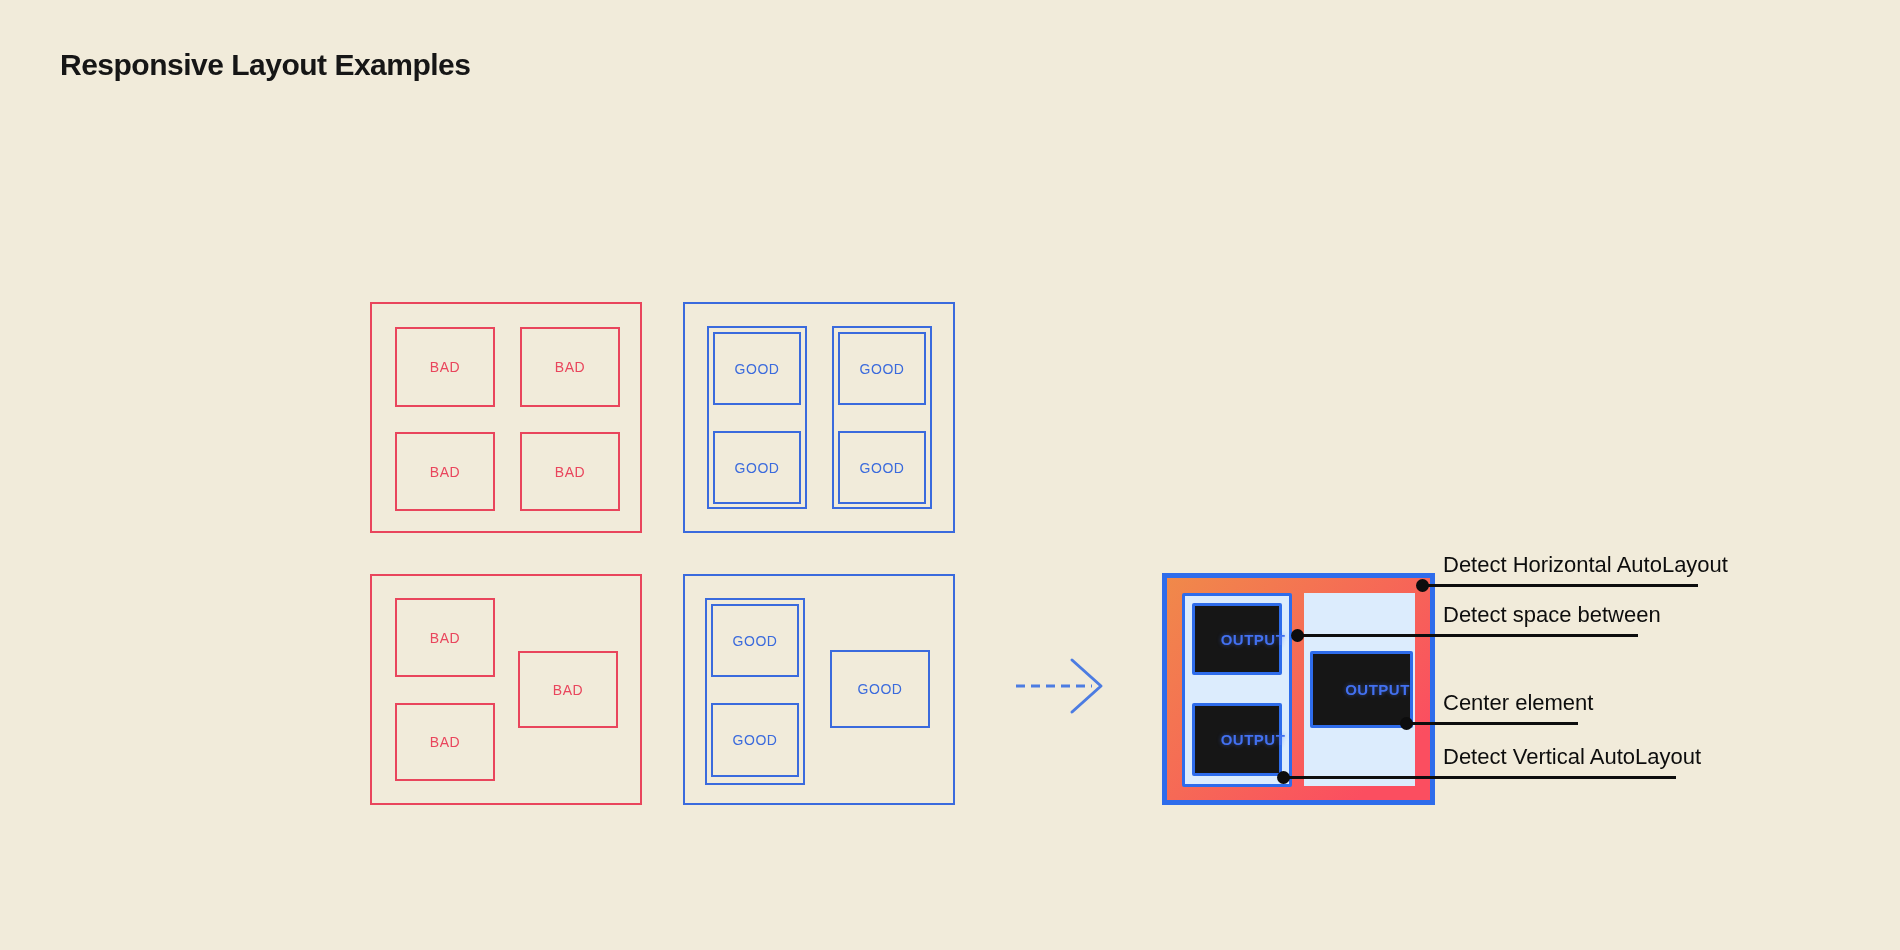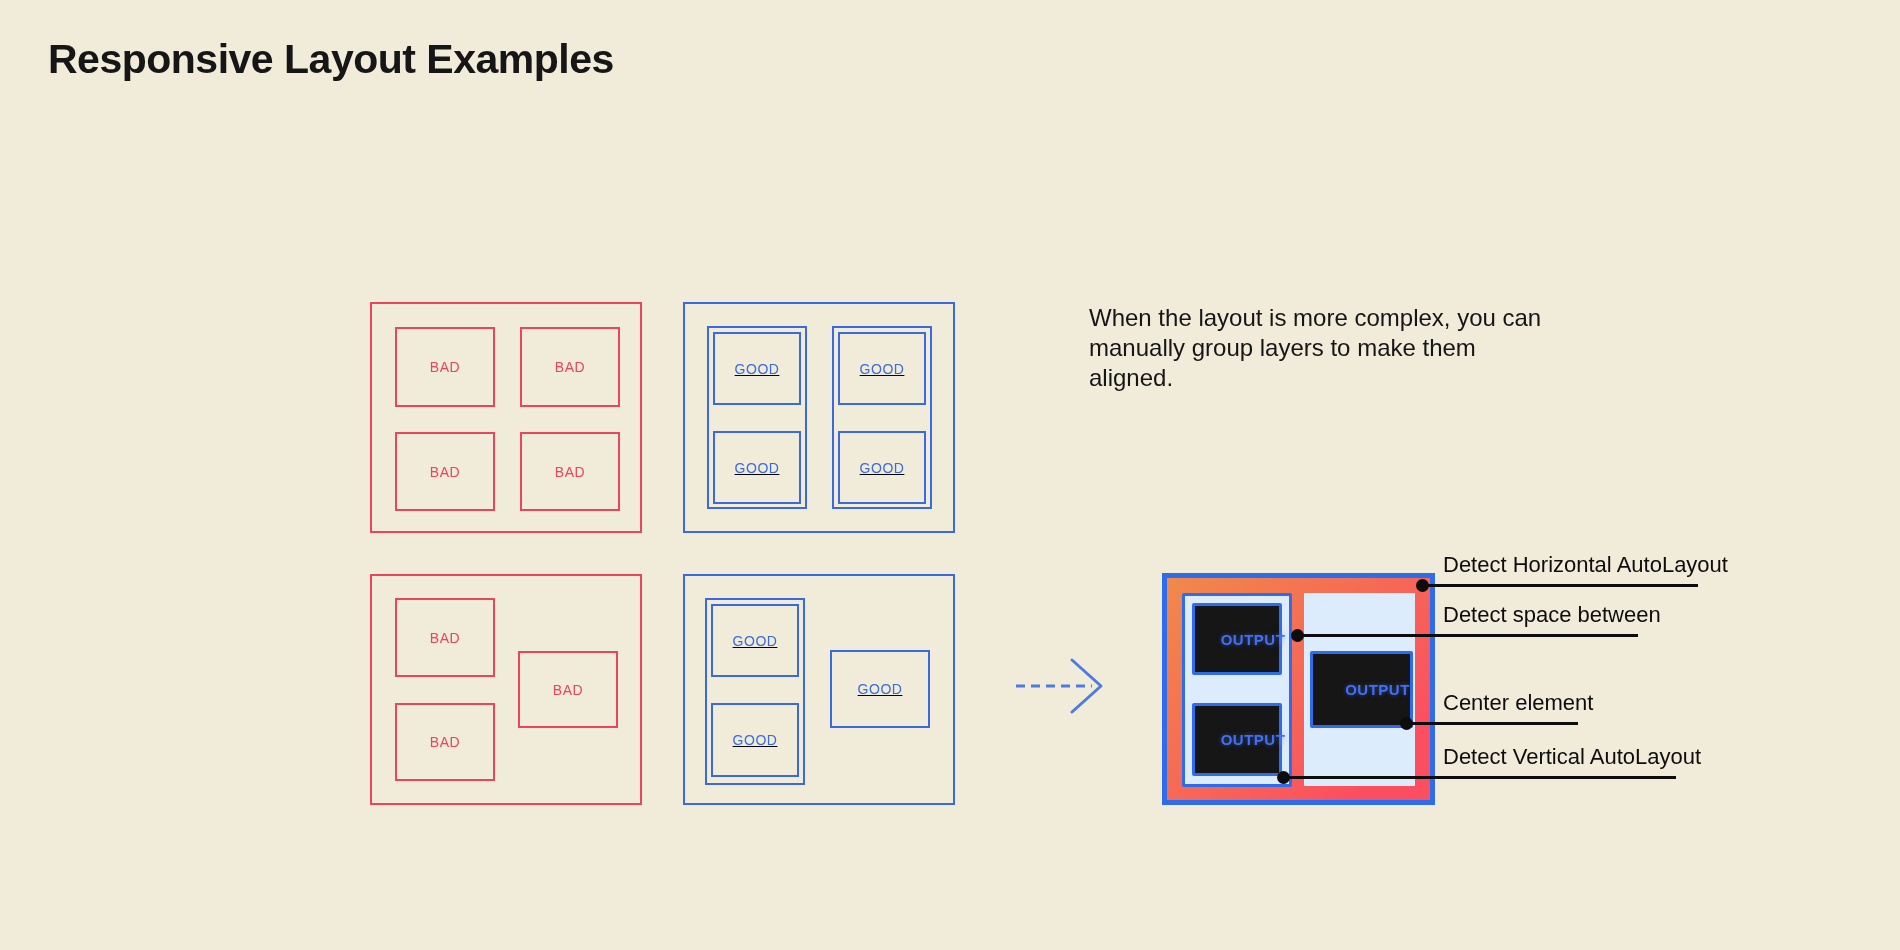--- a/index.html
+++ b/index.html
@@ -6,35 +6,35 @@
   body {
     width: 1900px; height: 950px;
     background: var(--background, #f1ebda);
     font-family: "Liberation Sans", "DejaVu Sans", sans-serif;
     overflow: hidden;
   }
   .canvas { position: relative; width: 1900px; height: 950px; }
 
   
   .page-title {
-    position: absolute; left: 48px; top: 36px; margin: 0;
-    font-size: 41px; font-weight: 700; letter-spacing: -0.5px;
+    position: absolute; left: 48px; top: 36px; margin: 12px;
+    font-size: 30px; font-weight: 700; letter-spacing: -0.5px;
     color: var(--text-black, #161616);
   }
 
   
   .panel { position: absolute; width: 272px; height: 231px; box-sizing: border-box; }
   .panel.red  { border: 2px solid var(--bad-red, #e9455c); }
   .panel.blue { border: 2px solid var(--good-blue, #3a6add); }
 
   .box { position: absolute; box-sizing: border-box; display: flex; align-items: center; justify-content: center; }
   .box span { font-size: 14px; letter-spacing: 0.5px; }
   .red-box  { border: 2px solid var(--bad-red, #e9455c); }
   .red-box span  { color: var(--bad-red, #e9455c); }
-  .blue-box { border: 2px solid var(--good-blue, #3a6add); text-decoration: underline; }
+  .blue-box { border: 2px solid var(--good-blue, #3a6add); }
   .blue-box span { color: var(--good-blue, #3a6add); }
   .wrap { position: absolute; box-sizing: border-box; border: 2px solid var(--good-blue, #3a6add); }
 
   
   .top-bad    { left: 370px; top: 302px; }
   .top-bad .b1 { left: 23px;  top: 23px;  width: 100px; height: 80px; }
   .top-bad .b2 { left: 148px; top: 23px;  width: 100px; height: 80px; }
   .top-bad .b3 { left: 23px;  top: 128px; width: 100px; height: 79px; }
   .top-bad .b4 { left: 148px; top: 128px; width: 100px; height: 79px; }
 
@@ -186,21 +186,20 @@
       <div class="box blue-box g2">
           <span>GOOD</span>
         </div>
     </div>
     <div class="box blue-box g3">
         <span>GOOD</span>
       </div>
   </div>
 
   <div class="description">
-    <p>When the layout is more complex, you can manually group layers to make them aligned.</p>
   </div>
 
   <div class="arrow">
     <svg width="98" height="62" viewBox="0 0 98 62">
       <line x1="8" y1="31" x2="84" y2="31" stroke="var(--arrow-blue, #4c7ce2)" stroke-width="3" stroke-dasharray="9 6"></line>
       <polyline points="64,5 93,31 64,57" fill="none" stroke="var(--arrow-blue, #4c7ce2)" stroke-width="3" stroke-linecap="round" stroke-linejoin="round"></polyline>
     </svg>
   </div>
 
   <div class="output-frame">

